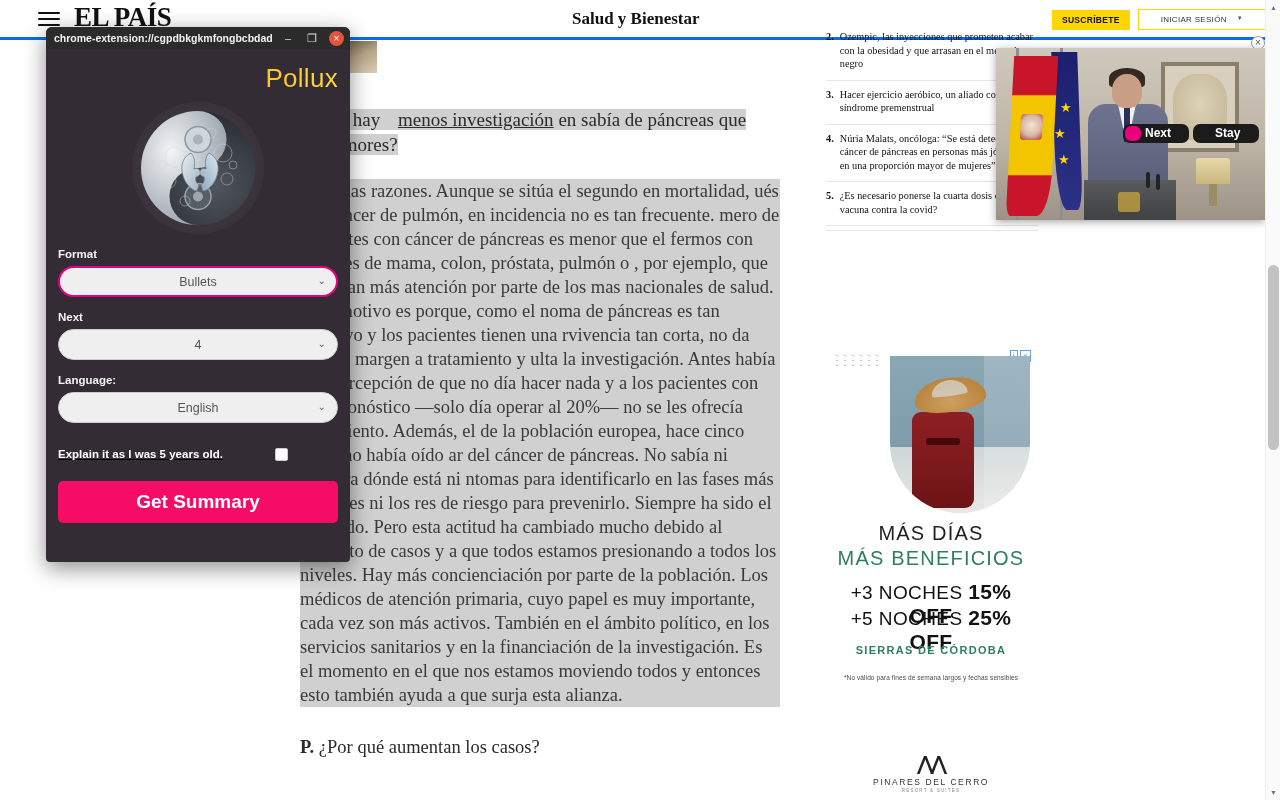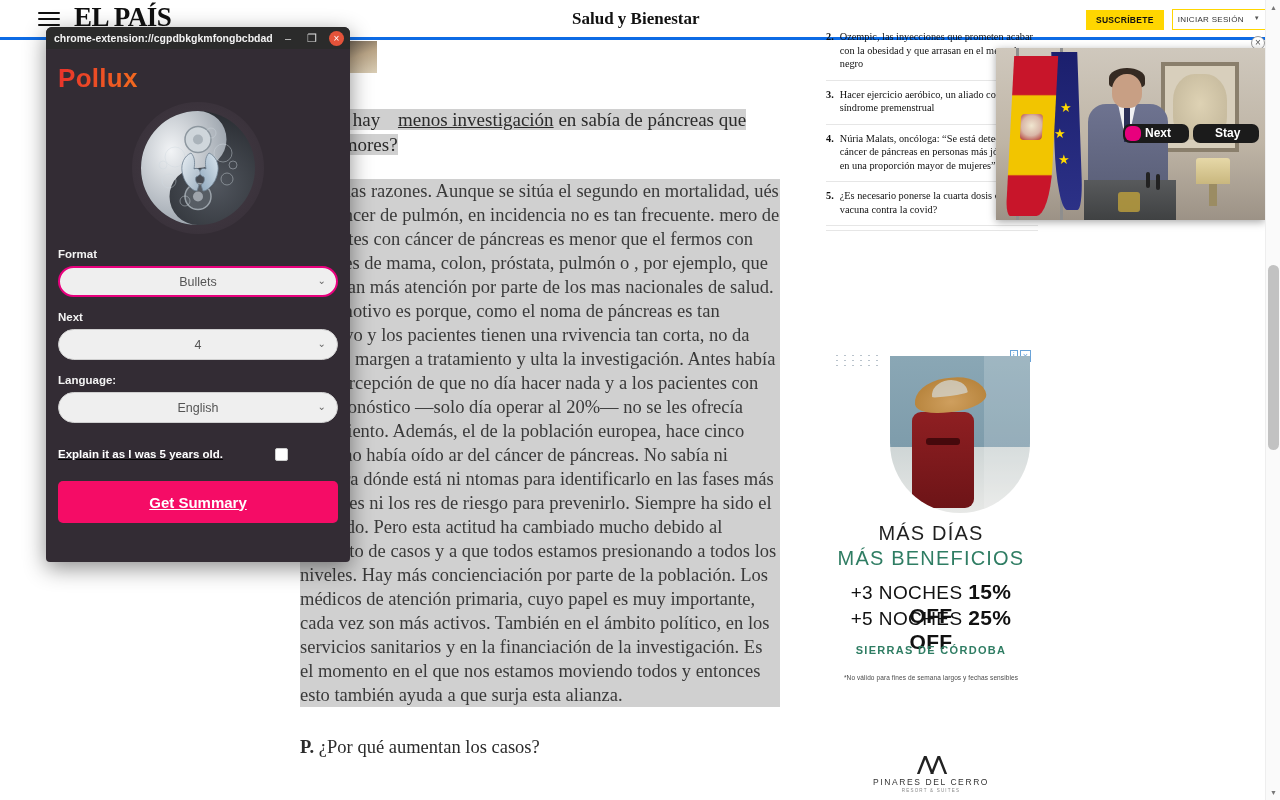--- a/index.html
+++ b/index.html
@@ -32,21 +32,21 @@
     position:absolute; left:572px; top:9px;
     font-family:"Liberation Serif", serif; font-weight:700; font-size:17px; color:#111;
   }
   .hdr-right { position:absolute; right:14px; top:9px; display:flex; align-items:center; gap:8px; }
   .btn-subscribe {
     background:#ffd600; color:#111; font-size:8.5px; font-weight:700;
     letter-spacing:0.3px; padding:5px 10px; border:none; cursor:pointer;
   }
   .btn-login {
     background:#fff; color:#333; font-size:8px; letter-spacing:0.3px;
-    padding:5px 5px; border:1px solid #ffd600; cursor:pointer;
+    padding:5px 22px; border:1px solid #ffd600; cursor:pointer;
     display:flex; align-items:flex-start; gap:10px;
   }
   .btn-login .caret { font-size:6px; color:#555; }
   .progress-bar {
     position:absolute; top:37px; left:0; width:100%; height:3px; background:#0d6be5;
   }
 
   
   .article-col {
     position:absolute; left:300px; top:45px; width:480px;
@@ -217,21 +217,21 @@
     white-space:nowrap; overflow:hidden; text-overflow:clip;
   }
   .win-btn { width:18px; height:16px; display:flex; align-items:center;
     justify-content:center; color:#ddd; font-size:11px; cursor:pointer; }
   .win-close { width:15px; height:15px; border-radius:50%; background:#e4533a;
     color:#fff; font-size:10px; display:flex; align-items:center; justify-content:center;
     cursor:pointer; margin-left:2px; }
 
   .popup-body { padding:14px 12px 0 12px; position:relative; height:513px; }
   .brand-title {
-    text-align:left; font-size:26px; font-weight:700; letter-spacing:.3px;
+    text-align:right; font-size:26px; font-weight:400; letter-spacing:.3px;
     background:linear-gradient(100deg,#e8322b 0%, #f47b1b 38%, #ffc524 70%, #ffd94a 100%);
     -webkit-background-clip:text; background-clip:text; color:transparent;
   }
   .logo-wrap { display:flex; justify-content:center; margin-top:8px; }
   .logo { width:132px; height:132px; border-radius:50%;
     background:radial-gradient(circle at 50% 50%, #494049 0%, #3b333c 68%, #332c34 100%);
     display:flex; align-items:center; justify-content:center; position:relative; }
   .logo svg { display:block; }
 
   .field-label { color:#f3f3f3; font-size:11.5px; font-weight:700; margin:14px 0 6px 0; }
@@ -246,23 +246,22 @@
   .sel-caret { position:absolute; right:12px; top:9px; font-size:10px; color:#666;
     pointer-events:none; }
 
   .check-row { display:flex; align-items:flex-start; margin-top:25px;text-decoration:underline; }
   .check-label { color:#fff; font-size:11.5px; font-weight:700; flex:1; }
   .checkbox { width:13px; height:13px; background:#fff; border:1px solid #ccc;
     border-radius:2px; margin-right:50px; cursor:pointer; }
 
   .get-summary {
     margin-top:20px; width:100%; height:42px; border:none; border-radius:5px;
-    background:#f50c66; color:#fff; font-size:15px; font-weight:700; cursor:pointer;
+    background:#f50c66; color:#fff; font-size:19px; font-weight:700; cursor:pointer;
     font-family:"Liberation Sans", sans-serif;
-    text-decoration:underline;
   }
 </style>
 </head>
 <body>
 
 <div id="root">
 
   <div class="site-header">
     <div class="hamburger">
       <span></span>

